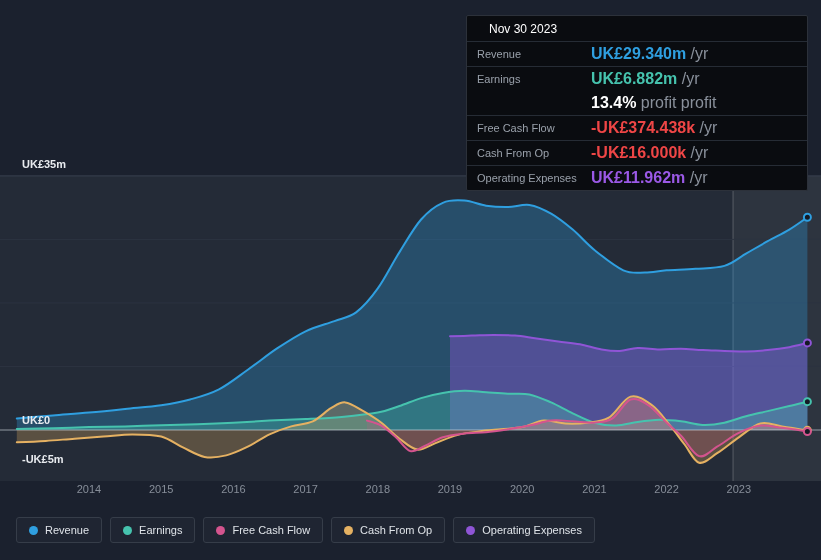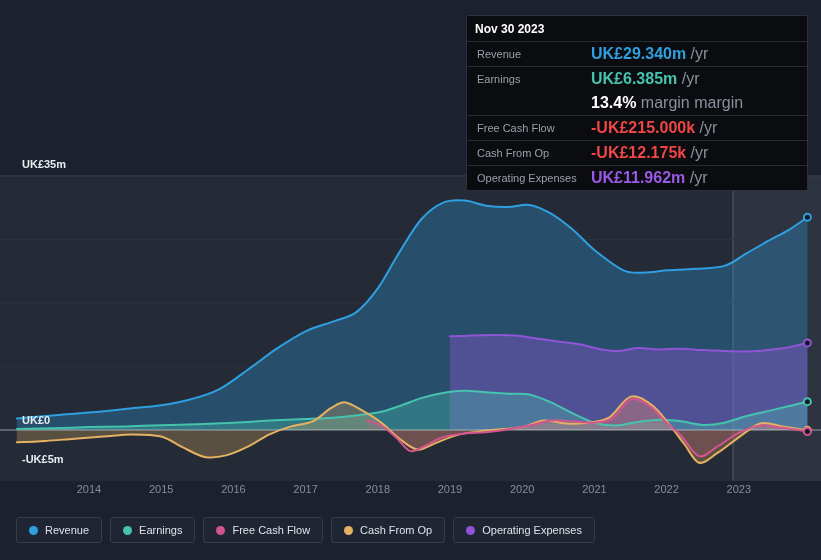--- a/index.html
+++ b/index.html
@@ -4,21 +4,21 @@
 <style>
   html,body{margin:0;padding:0;background:#1b212e;}
   .canvas{position:relative;width:821px;height:560px;background:#1b212e;overflow:hidden;
           font-family:"Liberation Sans",sans-serif;}
   svg{position:absolute;left:0;top:0;}
   svg text{font-family:"Liberation Sans",sans-serif;}
 
   
   .tooltip{position:absolute;left:466px;top:15px;width:340px;background:#0a0c10;
            border:1px solid #2c313a;border-radius:2px;z-index:5;color:#e8ebef;}
-  .tt-header{font-size:12px;font-weight:bold;color:#ffffff;padding:6px 10px 5px 8px;
+  .tt-header{font-size:12px;font-weight:normal;color:#ffffff;padding:6px 10px 5px 22px;
              border-bottom:1px solid #262c35;}
   .tt-row{display:flex;align-items:center;padding:3px 10px;min-height:14px;}
   .tt-row.bt{border-top:1px solid #262c35;}
   .tt-label{flex:0 0 114px;font-size:11px;color:#9aa1ab;}
   .tt-value{flex:1;font-size:16px;font-weight:bold;}
   .tt-suffix{color:#8a919c;font-weight:normal;}
 
   
   .legend{position:absolute;left:16px;top:517px;display:flex;gap:8px;z-index:5;}
   .legend-chip{display:flex;align-items:center;gap:7px;padding:6px 12px;border:1px solid #363d49;
@@ -73,36 +73,36 @@
   <div class="tooltip">
     <div class="tt-header">Nov 30 2023</div>
 
     <div class="tt-row">
       <span class="tt-label">Revenue</span>
       <span class="tt-value"><span style="color: rgb(47, 159, 224);">UK£29.340m</span><span class="tt-suffix"> /yr</span></span>
     </div>
 
     <div class="tt-row bt">
       <span class="tt-label">Earnings</span>
-      <span class="tt-value"><span style="color: rgb(70, 195, 174);">UK£6.385m</span><span class="tt-suffix"> /yr</span></span>
+      <span class="tt-value"><span style="color: rgb(70, 195, 174);">UK£6.882m</span><span class="tt-suffix"> /yr</span></span>
     </div>
 
     <div class="tt-row">
       <span class="tt-label"></span>
-      <span class="tt-value"><span style="color: rgb(255, 255, 255);">13.4%</span><span class="tt-suffix"> margin margin</span></span>
+      <span class="tt-value"><span style="color: rgb(255, 255, 255);">13.4%</span><span class="tt-suffix"> profit profit</span></span>
     </div>
 
     <div class="tt-row bt">
       <span class="tt-label">Free Cash Flow</span>
-      <span class="tt-value"><span style="color: rgb(239, 70, 70);">-UK£215.000k</span><span class="tt-suffix"> /yr</span></span>
+      <span class="tt-value"><span style="color: rgb(239, 70, 70);">-UK£374.438k</span><span class="tt-suffix"> /yr</span></span>
     </div>
 
     <div class="tt-row bt">
       <span class="tt-label">Cash From Op</span>
-      <span class="tt-value"><span style="color: rgb(239, 70, 70);">-UK£12.175k</span><span class="tt-suffix"> /yr</span></span>
+      <span class="tt-value"><span style="color: rgb(239, 70, 70);">-UK£16.000k</span><span class="tt-suffix"> /yr</span></span>
     </div>
 
     <div class="tt-row bt">
       <span class="tt-label">Operating Expenses</span>
       <span class="tt-value"><span style="color: rgb(155, 89, 230); margin-top: 8px;">UK£11.962m</span><span class="tt-suffix"> /yr</span></span>
     </div>
   </div>
 
   <div class="legend" id="legend">
       <div class="legend-chip">

